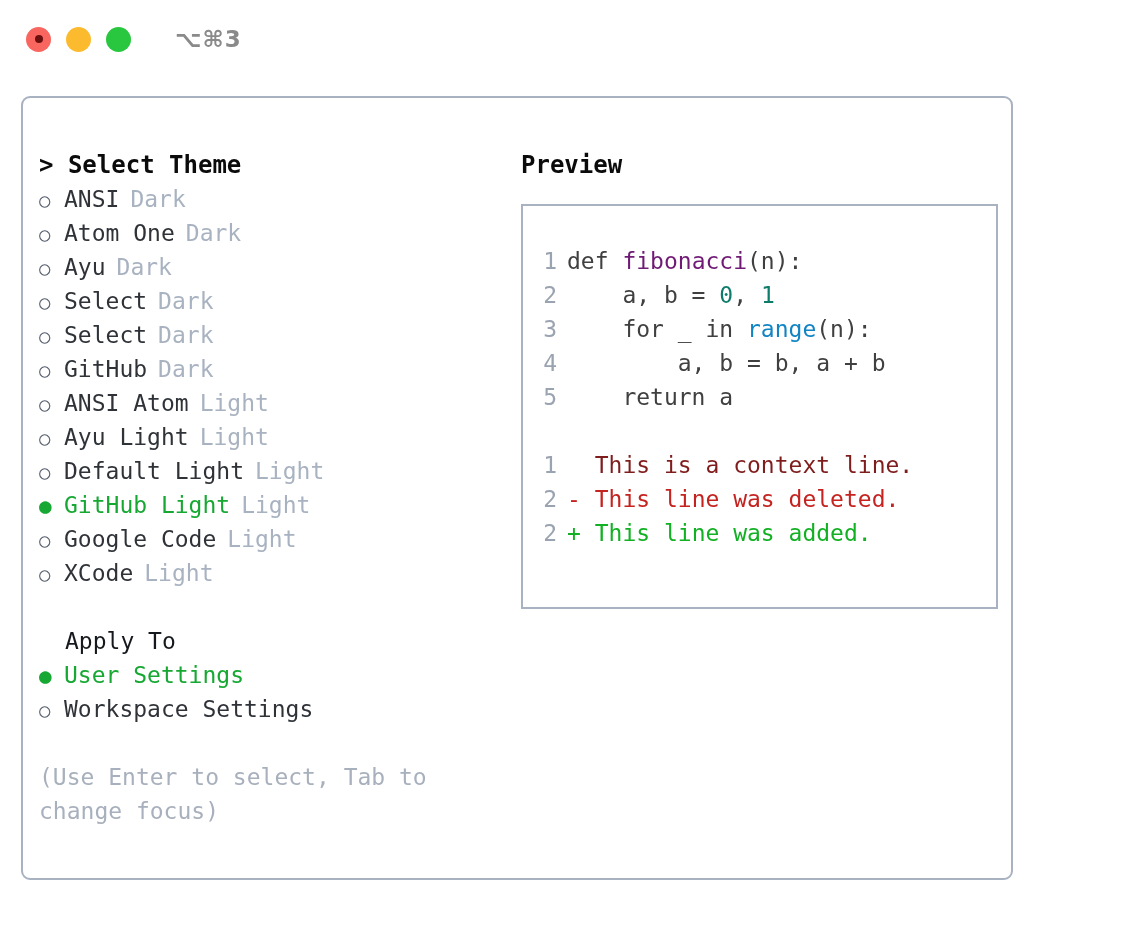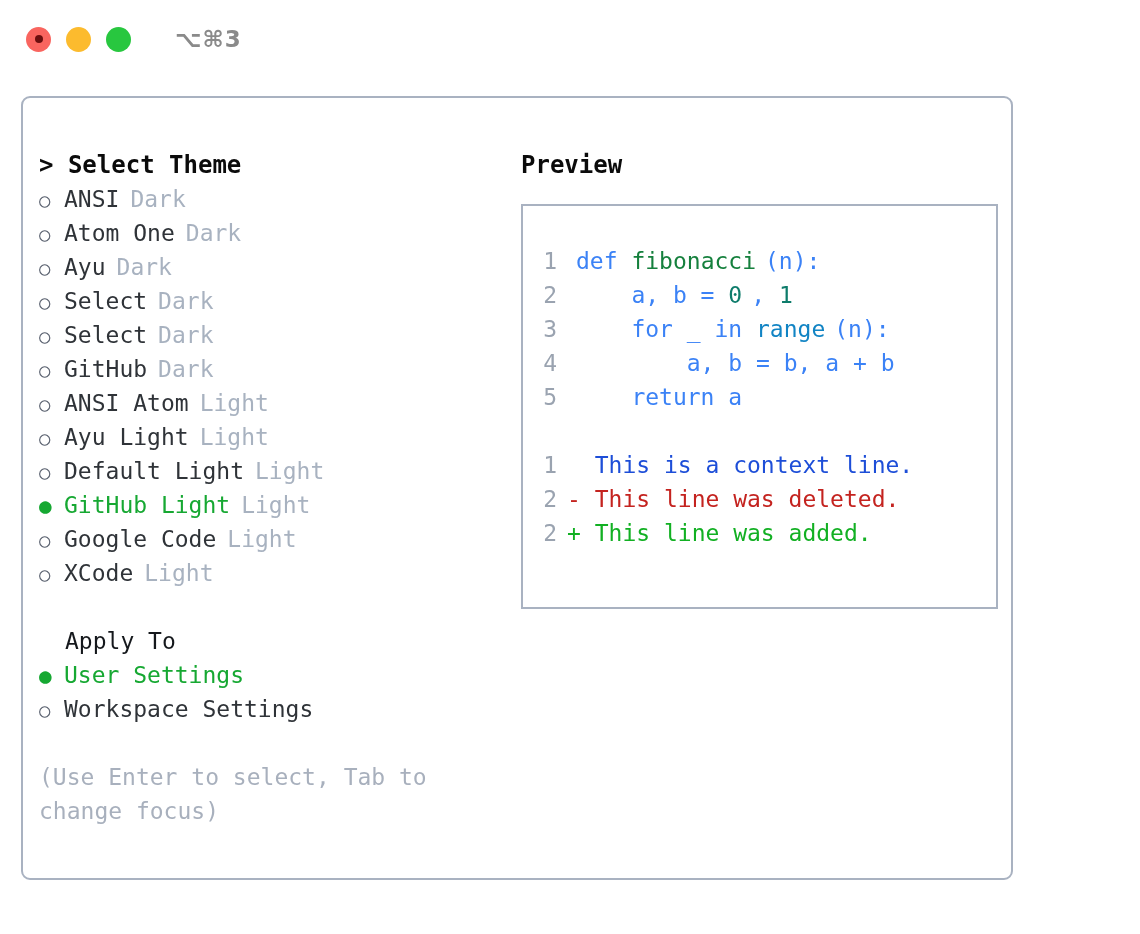--- a/index.html
+++ b/index.html
@@ -197,25 +197,25 @@
   }
   .lineno {
     width: 22px;
     flex: 0 0 22px;
     text-align: right;
     color: #9aa3b0;
     margin-right: 10px;
   }
   .code-text { color: #24292e; }
 
-  .kw       { color: #3b82f6; margin-left: 9px; }
-  .fn       { color: #15803d; }
+  .kw       { color: #404040; }
+  .fn       { color: #701a75; }
   .num      { color: #0e7c6b; }
   .builtin  { color: #1184c4; text-align: center; }
-  .ctx      { color: #1d4ed8; }
+  .ctx      { color: #7f1d1d; }
   .del      { color: #c4231f; }
   .add      { color: #12b023; }
 
   .code-gap { height: 34px; }
 </style>
 </head>
 <body>
 
 <div class="window">
 

